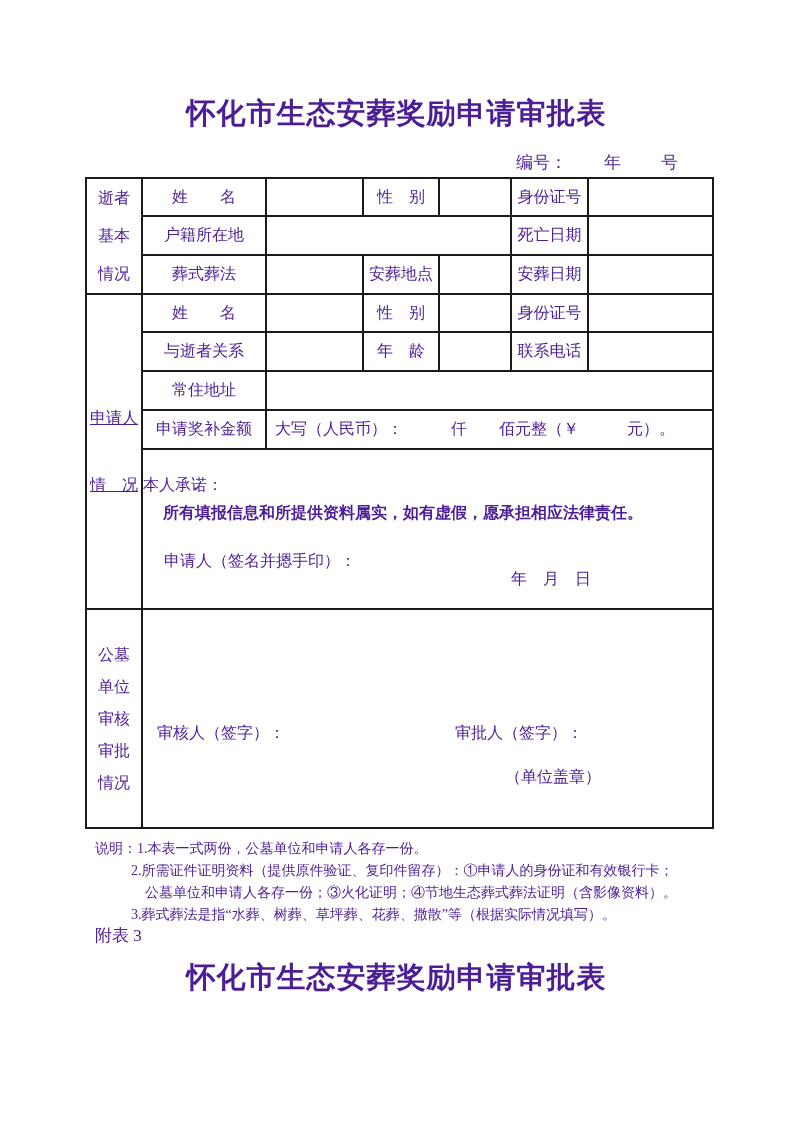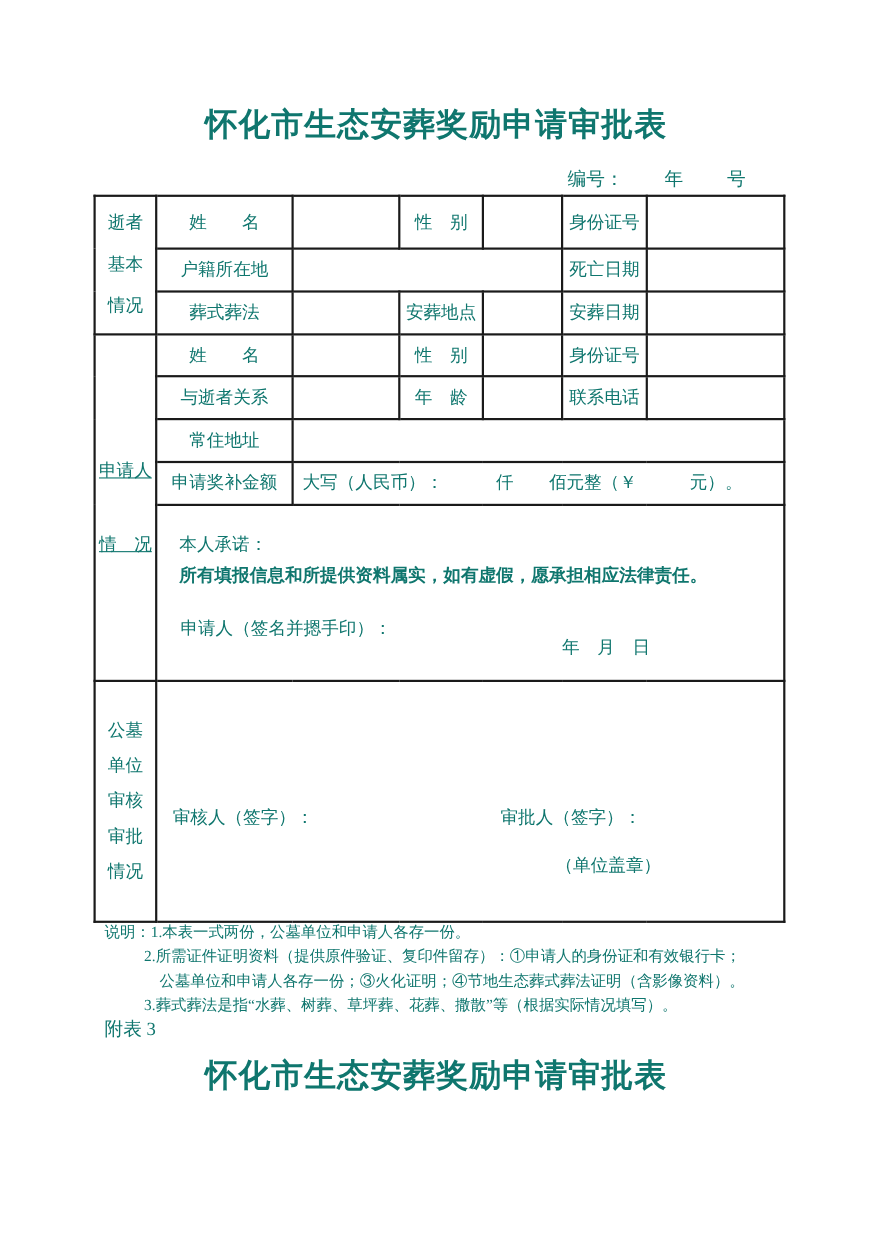--- a/index.html
+++ b/index.html
@@ -3,21 +3,21 @@
 <meta charset="utf-8">
 <style>
   * { box-sizing: border-box; margin: 0; padding: 0; }
   html, body { background: #e8e8e8; }
   .page {
     position: relative;
     width: 793px;
     height: 1122px;
     margin: 0 auto;
     background: #ffffff;
-    color: #0f766e;
+    color: #4c1d95;
     font-family: "Liberation Serif", "DejaVu Serif", serif;
     overflow: hidden;
   }
   .main-title {
     position: absolute;
     left: 0; top: 94px;
     width: 100%;
     text-align: center;
     font-family: "Liberation Sans", "DejaVu Sans", sans-serif;
     font-weight: 700;
@@ -46,21 +46,21 @@
     overflow: hidden;
   }
   .sec1 div { line-height: 38px; }
   .sec2 { display: flex; flex-direction: column; align-items: center; justify-content: center; gap: 46px; height: 100%; text-decoration: underline; }
   .sec3 div { line-height: 32px; }
   td.money { text-align: left; padding-left: 8px; white-space: nowrap; }
   .cell-inner { position: relative; width: 100%; text-align: left; }
   .commit-inner { height: 156px; }
   .approve-inner { height: 215px; }
   .abs { position: absolute; white-space: nowrap; }
-  .promise-title { left: 20px; top: 24px; }
+  .promise-title { left: 0; top: 24px; }
   .promise-body  { left: 20px; top: 52px; font-weight: 700; }
   .sign-label    { left: 21px; top: 100px; font-family: Liberation Serif, serif; }
   .date-line     { left: 368px; top: 118px; }
   .reviewer-label { left: 14px;  top: 112px; }
   .approver-label { left: 312px; top: 112px; }
   .seal-label     { left: 362px; top: 156px; }
 
   .notes {
     position: absolute;
     left: 95px; top: 838px;
@@ -98,21 +98,21 @@
     <colgroup>
       <col style="width:56px">
         <col style="width:124px">
         <col style="width:97px">
       <col style="width:76px">
         <col style="width:72px">
         <col style="width:77px">
       <col style="width:125px">
     </colgroup>
     <tbody>
-      <tr style="height:48px">
+      <tr style="height:38px">
         <td rowspan="3">
           <div class="sec1">
             <div>逝者</div>
             <div>基本</div>
             <div>情况</div>
           </div>
         </td>
         <td>姓　　名</td>
         <td></td>
         <td>性　别</td>

